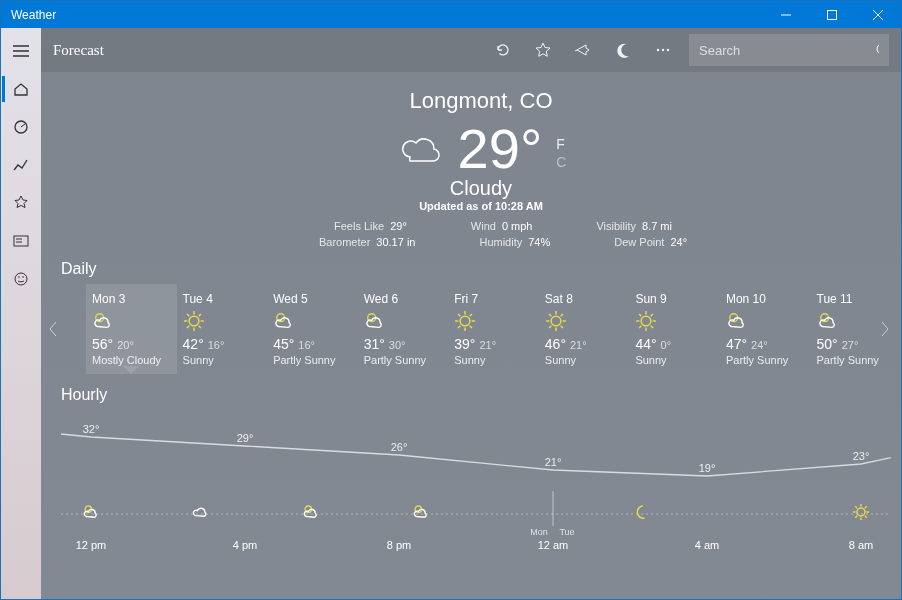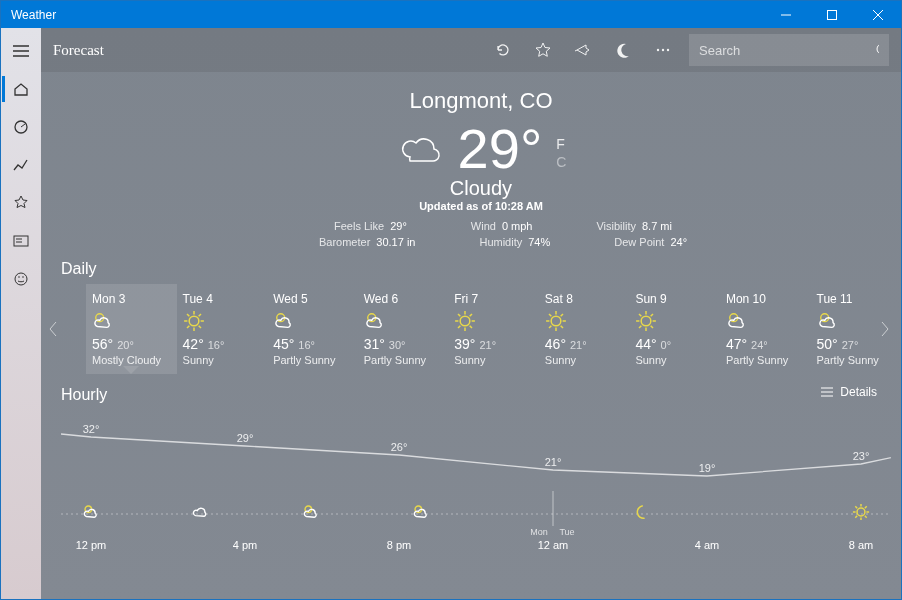--- a/index.html
+++ b/index.html
@@ -338,26 +338,20 @@
             </div>
           <div class="nav-arrow right">
               <svg width="10" height="16">
                 <path d="M2 1l6 7-6 7" fill="none" stroke="#fff"></path>
               </svg>
             </div>
         </div>
 
         <div class="hourly-head">
           <h3 class="section">Hourly</h3>
-          <div class="view-btn alt">
-              <svg width="14" height="12">
-                <path d="M1 2h12M1 6h12M1 10h12" stroke="#fff"></path>
-              </svg>
-              <span>Details</span>
-            </div>
         </div>
         <div class="chart" id="chart"><svg viewBox="0 0 830 135">
 <polyline points="0,18 30,21 184,30.000000000000004 338,39 492,54 646,60 800,48 870,33" fill="none" stroke="rgba(255,255,255,.7)" stroke-width="1.3"></polyline>
 <line x1="0" y1="98" x2="830" y2="98" stroke="rgba(255,255,255,.4)" stroke-dasharray="2 3"></line>
 <line x1="492" y1="75" x2="492" y2="110" stroke="rgba(255,255,255,.5)"></line>
 </svg><span class="hlabel" style="left: 3.61446%; top: 7px;">32°</span><span class="hlabel" style="left: 22.1687%; top: 16px;">29°</span><span class="hlabel" style="left: 40.7229%; top: 25px;">26°</span><span class="hlabel" style="left: 59.2771%; top: 40px;">21°</span><span class="hlabel" style="left: 77.8313%; top: 46px;">19°</span><span class="hlabel" style="left: 96.3855%; top: 34px;">23°</span><span class="ticklabel" style="left: 3.61446%;">12 pm</span><span class="ticklabel" style="left: 22.1687%;">4 pm</span><span class="ticklabel" style="left: 40.7229%;">8 pm</span><span class="ticklabel" style="left: 59.2771%;">12 am</span><span class="ticklabel" style="left: 77.8313%;">4 am</span><span class="ticklabel" style="left: 96.3855%;">8 am</span><span class="daxis" style="left: 57.5904%;">Mon</span><span class="daxis" style="left: 60.9639%;">Tue</span><span class="hicon" style="left: 3.61446%; top: 98px;"><svg width="18" height="18">
                 <circle cx="6.3" cy="6.3" r="3.2399999999999998" fill="none" stroke="#e8d84a" stroke-width="1.4"></circle>
                 <path d="M4.5 13.5a2.6999999999999997 2.6999999999999997 0 1 1 1.8-5.040000000000001 a3.6 3.6 0 0 1 6.84 1.8 a2.16 2.16 0 0 1 -0.9 3.96z" fill="none" stroke="#fff" stroke-width="1.4"></path>
               </svg></span><span class="hicon" style="left: 16.8675%; top: 98px;"><svg width="18" height="18">
                 <path d="M3.6 12.6a2.6999999999999997 2.6999999999999997 0 1 1 1.8-5.040000000000001 a3.96 3.96 0 0 1 7.56 1.8 a2.34 2.34 0 0 1 -0.9 3.96z" fill="none" stroke="#fff" stroke-width="1.4"></path>

